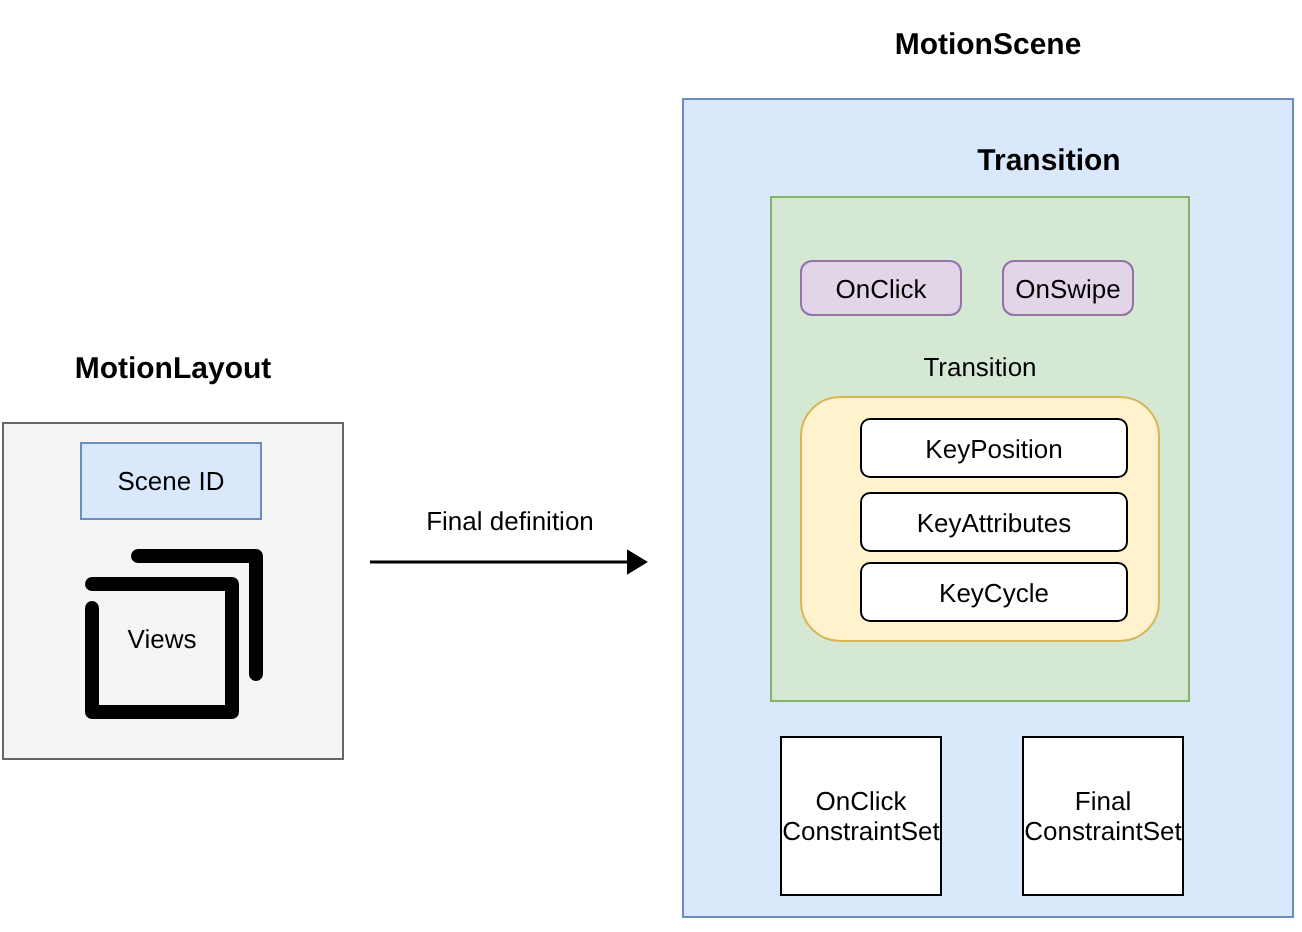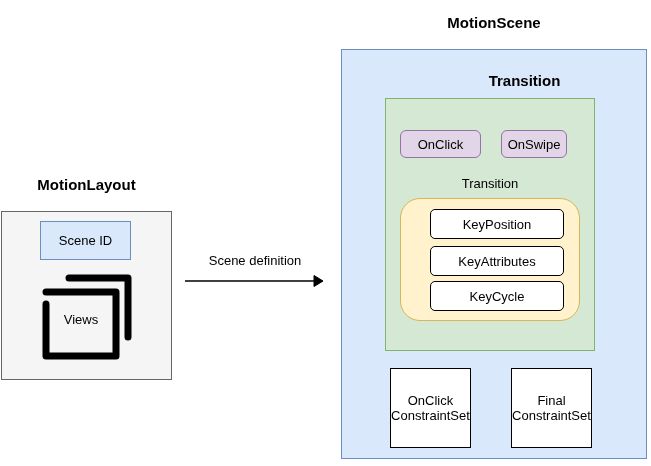--- a/index.html
+++ b/index.html
@@ -97,21 +97,21 @@
   </div>
 
   <div class="abs" style="left:42px; top:271px; width:92px; height:93px;">
     <svg width="92" height="93" viewBox="0 0 92 93">
       <path d="M 27 7 L 86 7 L 86 66" fill="none" stroke="#000000" stroke-width="7" stroke-linecap="round" stroke-linejoin="round"></path>
       <path d="M 4 33 L 4 85 L 74 85 L 74 21 L 4 21" fill="none" stroke="#000000" stroke-width="7" stroke-linecap="round" stroke-linejoin="round"></path>
     </svg>
   </div>
   <div class="abs label" style="left:46px; top:312px; width:70px;">Views</div>
 
-  <div class="abs label" style="left:185px; top:253px; width:140px;">Scene definition</div>
+  <div class="abs label" style="left:185px; top:253px; width:140px;">Final definition</div>
   <div class="abs" style="left:180px; top:270px; width:150px; height:22px;">
     <svg width="150" height="22" viewBox="0 0 150 22">
       <line x1="5" y1="11" x2="134" y2="11" stroke="#000000" stroke-width="1.5"></line>
       <path d="M 134 5.5 L 143 11 L 134 16.5 Z" fill="#000000" stroke="#000000"></path>
     </svg>
   </div>
 
   <div class="abs title" style="left:341px; top:15px; width:306px;">MotionScene</div>
 
   <div class="abs box motionscene-box"></div>

